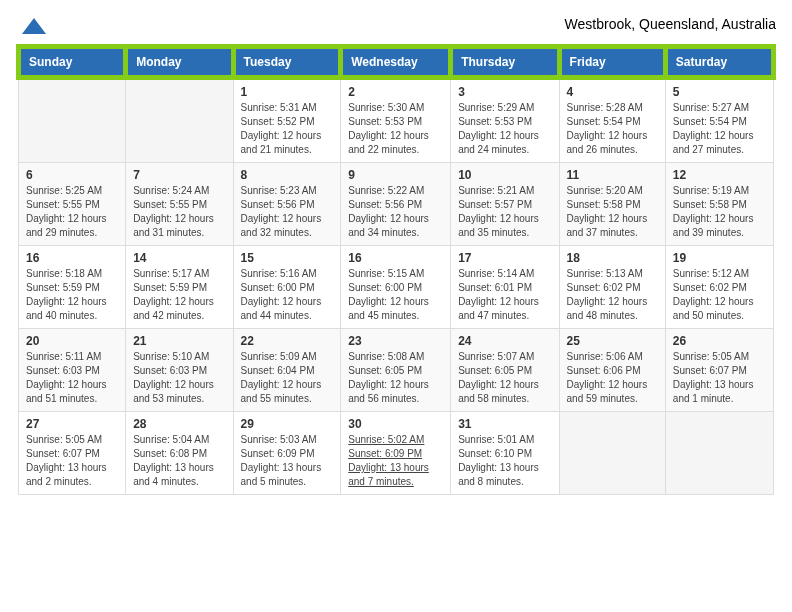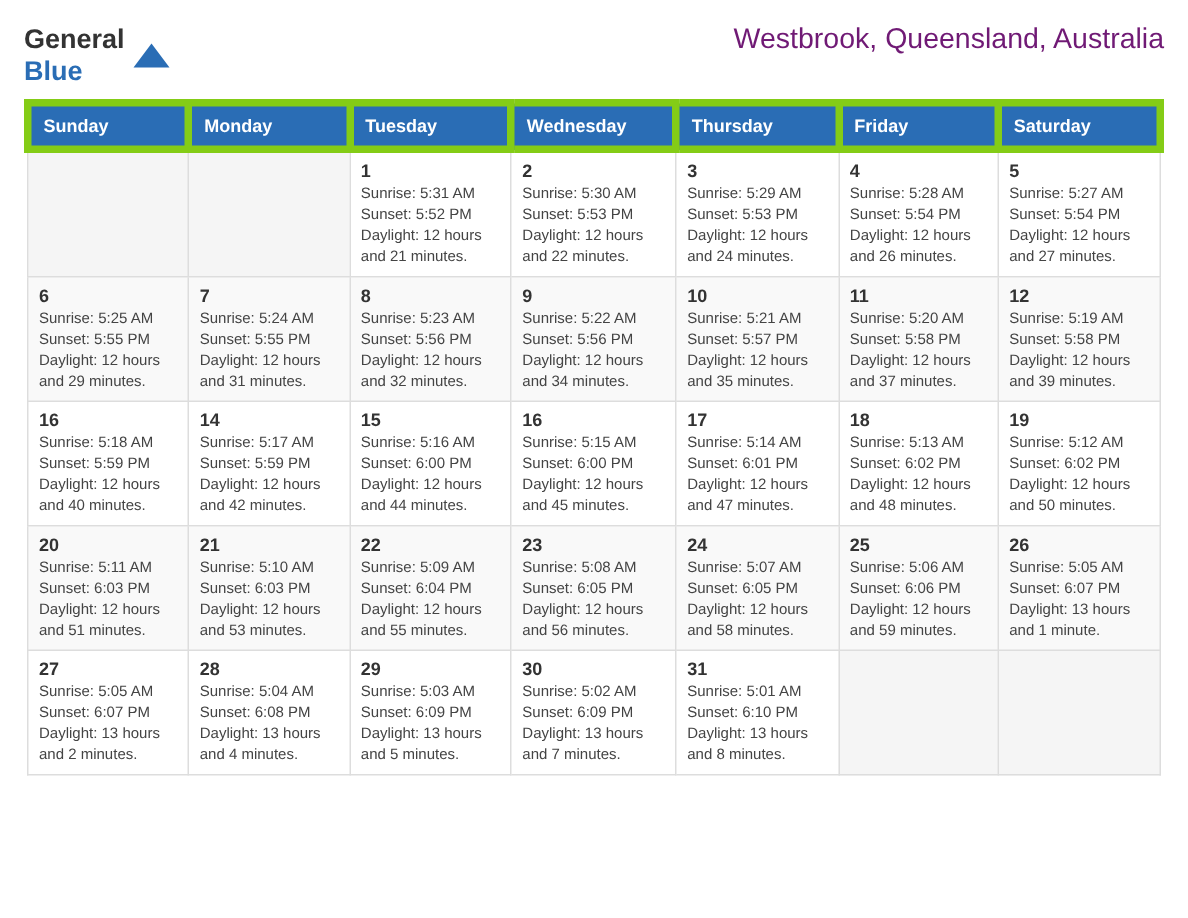--- a/index.html
+++ b/index.html
@@ -43,22 +43,22 @@
     .title-block {
       text-align: right;
     }
     .month-title {
       font-size: 36px;
       font-weight: bold;
       color: #333;
       line-height: 1.1;
     }
     .location {
-      font-size: 19px;
-      color: #701a75;
+      font-size: 14px;
+      color: #000000;
     }
     .calendar {
       width: 100%;
       border-collapse: collapse;
       border: 1px solid #ccc;
     }
     .calendar th {
       background-color: #2a6db5;
       color: #fff;
       text-align: left;
@@ -94,24 +94,20 @@
     .empty-cell {
       background: #f5f5f5 !important;
     }
   </style>
 </head>
 <body>
 
 <div class="header">
   <div class="logo">
     <div class="logo-row">
-      <div>
-        <span class="logo-general">General</span><br>
-        <span class="logo-blue">Blue</span>
-      </div>
       <svg class="logo-icon" viewBox="0 0 28 20">
         <polygon points="14,2 26,18 2,18" fill="#2a6db5"></polygon>
       </svg>
     </div>
   </div>
   <div class="title-block">
     <div class="location">Westbrook, Queensland, Australia</div>
   </div>
 </div>
 
@@ -337,21 +333,21 @@
         </td>
         <td>
           <span class="day-number">29</span>
           <div class="day-info" style="white-space: pre-line;">Sunrise: 5:03 AM
 Sunset: 6:09 PM
 Daylight: 13 hours
 and 5 minutes.</div>
         </td>
         <td>
           <span class="day-number">30</span>
-          <div class="day-info" style="white-space: pre-line;">Sunrise: 5:02 AM
+          <div class="day-info" style="white-space: pre-line; text-decoration: underline;">Sunrise: 5:02 AM
 Sunset: 6:09 PM
 Daylight: 13 hours
 and 7 minutes.</div>
         </td>
         <td>
           <span class="day-number">31</span>
           <div class="day-info" style="white-space: pre-line;">Sunrise: 5:01 AM
 Sunset: 6:10 PM
 Daylight: 13 hours
 and 8 minutes.</div>

